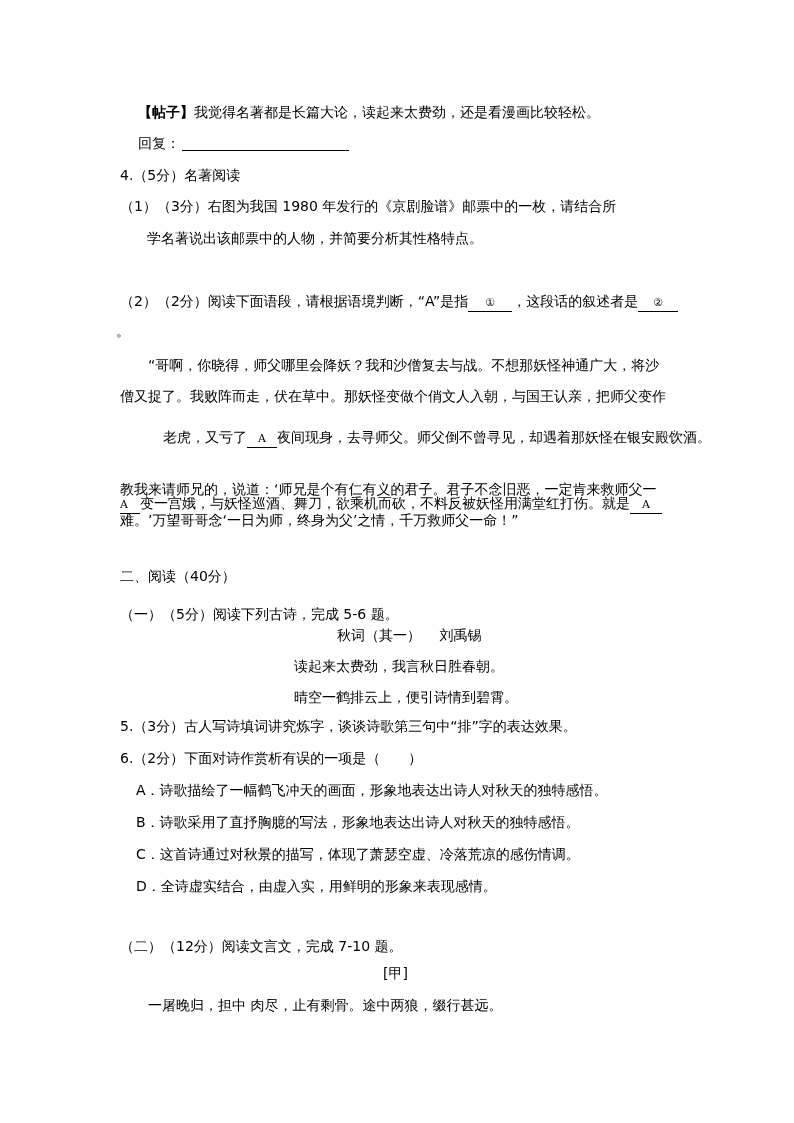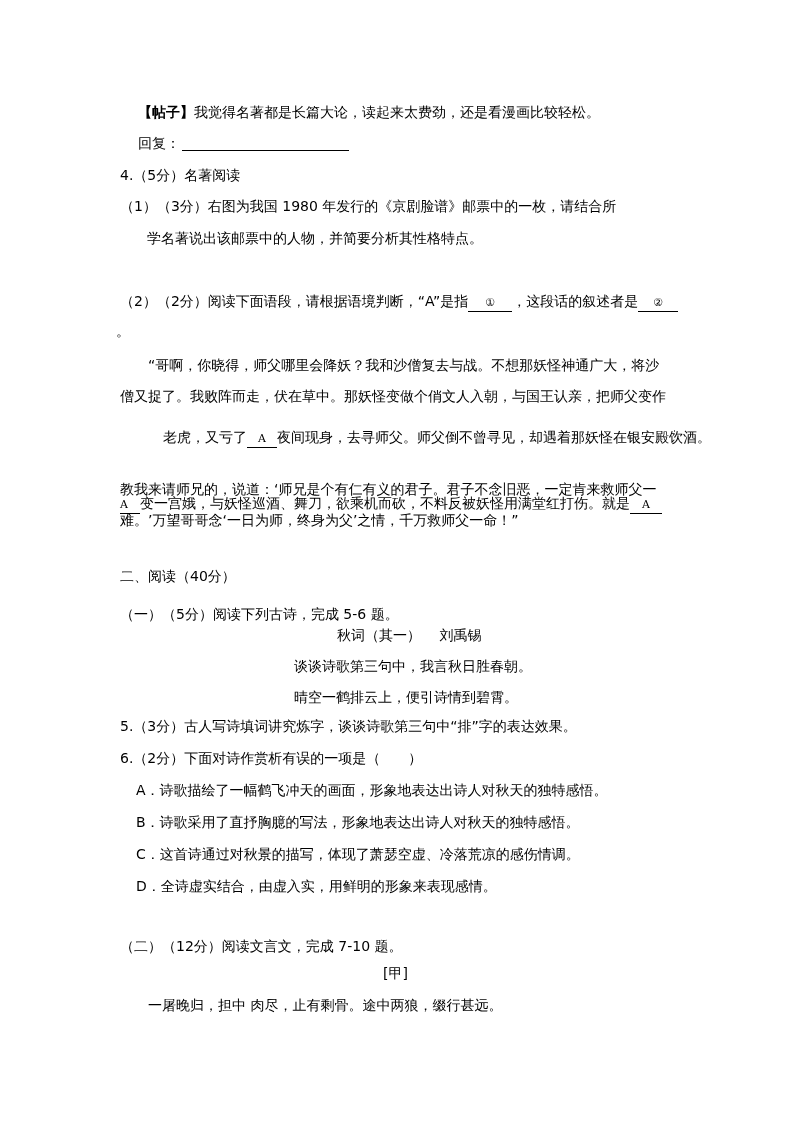--- a/index.html
+++ b/index.html
@@ -38,21 +38,21 @@
 <div class="line" style="left:120px; top:449px;margin-top:45px;">
   <span class="blank" style="width:20px; text-align:left;"><span class="blank-text">A</span></span><span>变一宫娥，与妖怪巡酒、舞刀，欲乘机而砍，不料反被妖怪用满堂红打伤。就是</span><span class="blank" style="width:32px;"><span class="blank-text">A</span></span>
 </div>
 <div class="line" style="left:120px; top:480px;">教我来请师兄的，说道：‘师兄是个有仁有义的君子。君子不念旧恶，一定肯来救师父一</div>
 <div class="line" style="left:120px; top:511px;">难。’万望哥哥念‘一日为师，终身为父’之情，千万救师父一命！”</div>
 
 <div class="line" style="left:120px; top:567px;">二、阅读（40分）</div>
 <div class="line" style="left:120px; top:595px;margin-top:10px;">（一）（5分）阅读下列古诗，完成 5-6 题。</div>
 
 <div class="line" style="left:337px; top:626px;">秋词（其一）　 刘禹锡</div>
-<div class="line" style="left:294px; top:657px;">谈谈诗歌第三句中，我言秋日胜春朝。</div>
+<div class="line" style="left:294px; top:657px;">读起来太费劲，我言秋日胜春朝。</div>
 <div class="line" style="left:294px; top:688px;">晴空一鹤排云上，便引诗情到碧霄。</div>
 
 <div class="line" style="left:120px; top:717px;">5.（3分）古人写诗填词讲究炼字，谈谈诗歌第三句中“排”字的表达效果。</div>
 <div class="line" style="left:120px; top:749px;">6.（2分）下面对诗作赏析有误的一项是（　　）</div>
 
 <div class="line" style="left:136px; top:781px;">
   <span>A．</span><span>诗歌描绘了一幅鹤飞冲天的画面，形象地表达出诗人对秋天的独特感悟。</span>
 </div>
 <div class="line" style="left:136px; top:813px;">
   <span>B．</span><span>诗歌采用了直抒胸臆的写法，形象地表达出诗人对秋天的独特感悟。</span>

